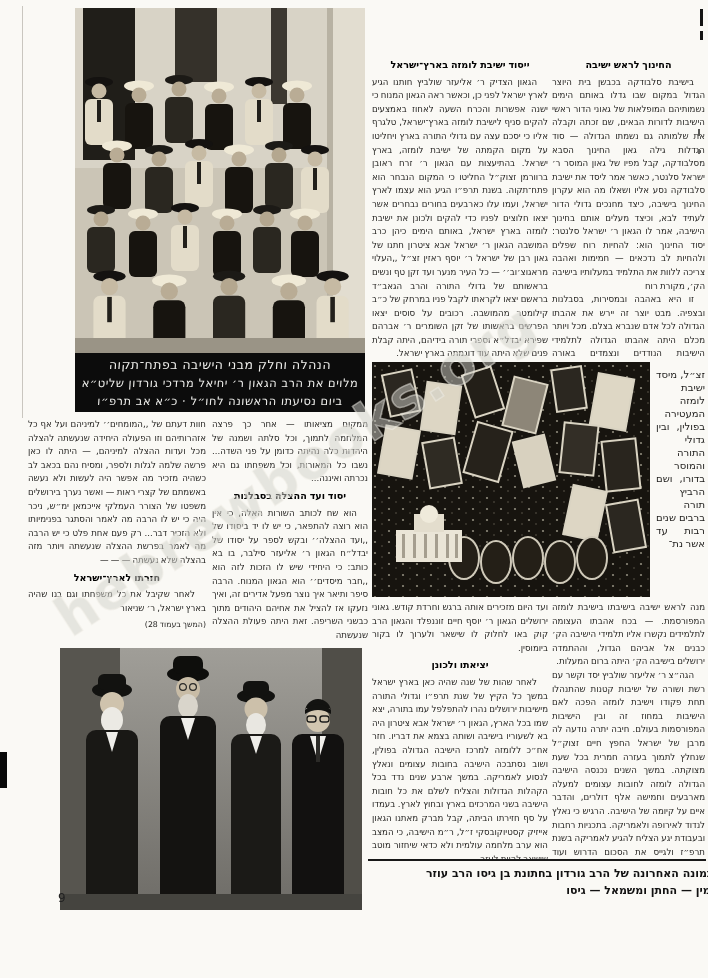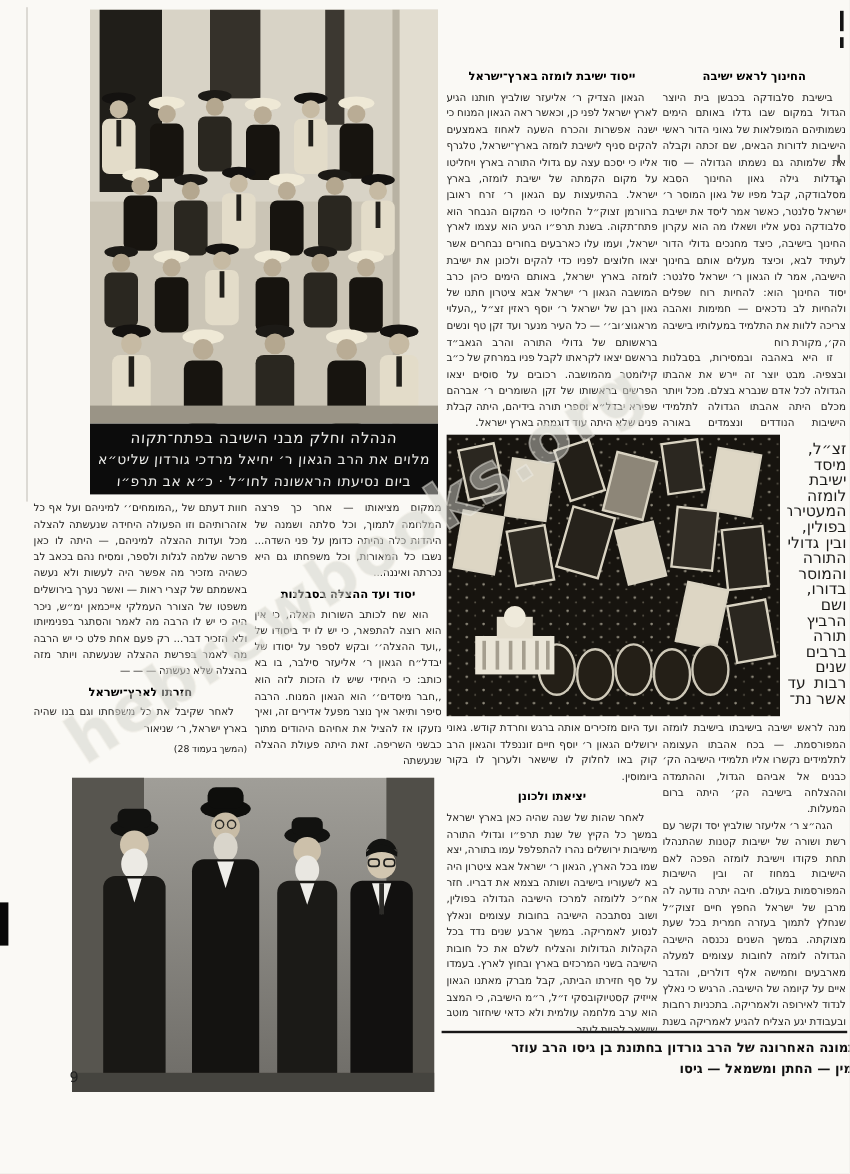--- a/index.html
+++ b/index.html
@@ -10,21 +10,21 @@
   .col{position:absolute;direction:rtl;text-align:justify;color:#1d1c1a;
        font-size:8.6px;line-height:13.6px;overflow:hidden;word-spacing:-0.5px;z-index:2;}
   .col p{margin:0;text-indent:11px;}
   .col p.noind{text-indent:0;}
   .h{font-weight:bold;text-align:center;font-size:9.6px;margin:3px 0 4px 0;color:#000;}
   .h.top{margin-top:16px;}
   .cont{text-align:right;font-size:7.8px;margin-top:3px;}
 
   .c-mid-top{left:372px;top:42px;width:176px;height:318px;}
   .c-right-top{left:552px;top:42px;width:153px;height:318px;}
-  .c-right-strip{left:656px;top:368px;width:49px;height:226px;font-size:13px;line-height:13px;}
+  .c-right-strip{left:656px;top:368px;width:49px;height:226px;font-size:10px;line-height:13px;}
   .c-left{left:28px;top:418px;width:178px;height:250px;}
   .c-col2{left:212px;top:418px;width:156px;height:248px;}
   .c-mid-bottom{left:372px;top:601px;width:176px;height:258px;}
   .c-right-bottom{left:552px;top:601px;width:153px;height:256px;}
 
   
   .photo{position:absolute;z-index:1;}
   .photo svg{display:block;}
   .p-top{left:75px;top:8px;width:290px;height:345px;}
   .caption-band{position:absolute;left:75px;top:353px;width:290px;height:59px;background:#0c0c0c;
@@ -263,21 +263,21 @@
     </svg>
   </div>
 
   <div class="col c-mid-bottom">
     <p class="noind">ועד היום מזכירים אותה ברגש וחרדת קודש. גאוני ירושלים הגאון ר׳ יוסף חיים זוננפלד והגאון הרב קוק באו לחלוק לו שישאר ולערוך לו בקור ביומוסין.</p>
     <div class="h">יציאתו ולכונן</div>
     <p>לאחר שהות של שנה שהיה כאן בארץ ישראל במשך כל הקיץ של שנת תרפ״ו וגדולי התורה מישיבות ירושלים נהרו להתפלפל עמו בתורה, יצא שמו בכל הארץ, הגאון ר׳ ישראל אבא ציטרון היה בא לשעוריו בישיבה ושותה בצמא את דבריו. חזר אח״כ ללומזה למרכז הישיבה הגדולה בפולין, ושוב נסתבכה הישיבה בחובות עצומים ונאלץ לנסוע לאמריקה. במשך ארבע שנים נדד בכל הקהלות הגדולות והצליח לשלם את כל חובות הישיבה בשני המרכזים בארץ ובחוץ לארץ. בעמדו על סף חזירתו הביתה, קבל מברק מאתנו הגאון אייזיק קסטיוקובסקי ז״ל, ר״מ הישיבה, כי המצב הוא ערב מלחמה עולמית ולא כדאי שיחזור מוטב שישאר להיות לעזר</p>
   </div>
 
   <div class="col c-right-bottom">
-    <p class="noind">מנה לראש ישיבה בישיבתו בישיבת לומזה המפורסמת. — בכח אהבתו העצומה לתלמידים נקשרו אליו תלמידי הישיבה הק׳ כבנים אל אביהם הגדול, וההתמדה וההצלחה בישיבה הק׳ היתה ברום המעלות.</p>
+    <p class="noind">מנה לראש ישיבה בישיבתו בישיבת לומזה המפורסמת. — בכח אהבתו העצומה לתלמידים נקשרו אליו תלמידי הישיבה הק׳ כבנים אל אביהם הגדול, וההתמדה ירושלים בישיבה הק׳ היתה ברום המעלות.</p>
     <p>הגה״צ ר׳ אליעזר שולביץ יסד וקשר עם רשת ושורה של ישיבות קטנות שהתנהלו תחת פקודו וישיבת לומזה הפכה לאם הישיבות במחוז זה ובין הישיבות המפורסמות בעולם. חיבה יתרה נודעה לה מרבן של ישראל החפץ חיים זצוק״ל שנחלץ לתמוך בעזרה חמרית בכל שעת מצוקתה. במשך השנים נכנסה הישיבה הגדולה לומזה לחובות עצומים למעלה מארבעים וחמישה אלף דולרים, והדבר איים על קיומה של הישיבה. הרגיש כי נאלץ לנדוד לאירופה ולאמריקה. בתכניות רחבות ובעבודת יגע הצליח להגיע לאמריקה בשנת תרפ״ז ולגייס את הסכום הדרוש ועוד לחשוב על דבר יסוד סניף לישיבת לומזה, בארץ ישראל.</p>
   </div>
 
   <div class="rule"></div>
   <div class="bottom-caption">
     <div>התמונה האחרונה של הרב גורדון בחתונת בן גיסו הרב עוזר</div>
     <div>מימין — החתן ומשמאל — גיסו</div>
   </div>
 
   <div class="page-number">9</div>

